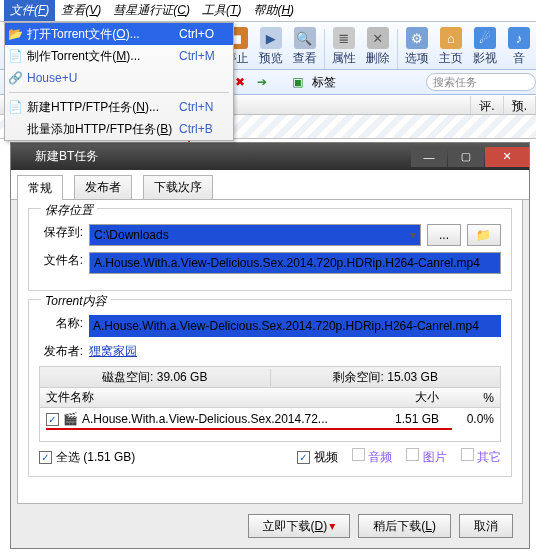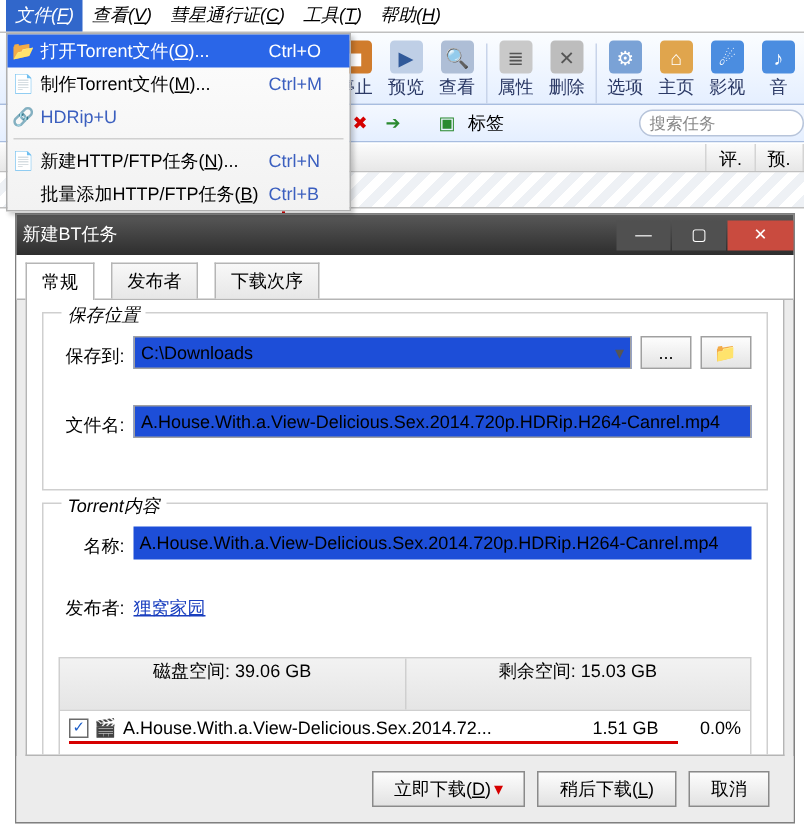--- a/index.html
+++ b/index.html
@@ -23,41 +23,41 @@
   .spacer32 { width: 232px; }
   .addrbar { display: flex; align-items: center; height: 25px; background: linear-gradient(#f4f8ff,#e5efff); border-bottom: 1px solid #a8bde0; padding-left: 232px; gap: 6px; }
   .addr-search { height: 18px; border: 1px solid #b7c4da; width: 110px; border-radius: 9px; font-size: 11px; padding: 0 6px; display: flex; align-items: center; color: #888; background: #fff; }
   .addr-ico { width: 16px; height: 16px; display: inline-flex; align-items: center; justify-content: center; font-size: 12px; }
   .listhdr { display: flex; height: 20px; background: linear-gradient(#fbfbfb,#e7e7e7); border-bottom: 1px solid #c0c0c0; border-top: 1px solid #fff; padding-left: 232px; }
   .listhdr div { padding: 2px 8px; border-right: 1px solid #d4d4d4; }
   .scribble { height: 24px; background: repeating-linear-gradient(-45deg,#eef1f5 0 6px,#fff 6px 12px); border-bottom: 1px solid #c0c0c0; }
   .arrow { position: absolute; left: 188px; top: 30px; width: 2px; height: 124px; background: #d60000; }
   .arrow::after { content:""; position:absolute; left:-4px; bottom:-2px; border:5px solid transparent; border-top:9px solid #d60000; }
   .dialog { position: absolute; left: 10px; right: 6px; top: 142px; bottom: 4px; border: 1px solid #808080; background: #ececec; display: flex; flex-direction: column; }
-  .titlebar { background: linear-gradient(#585858,#2e2e2e); color: #fff; height: 27px; display: flex; align-items: center; justify-content: space-between; padding-left: 4px; }
+  .titlebar { background: linear-gradient(#585858,#2e2e2e); color: #fff; height: 27px; display: flex; align-items: center; justify-content: space-between; padding-left: 24px; }
   .winbtns { display: flex; }
   .wbtn { width: 36px; height: 20px; margin-left: 1px; display: flex; align-items: center; justify-content: center; color: #fff; font-size: 11px; }
   .wbtn.min { background: #505050; }
   .wbtn.max { background: #505050; }
   .wbtn.close { background: #c94b3f; width: 44px; }
   .tabs { display: flex; align-items: flex-end; background: #fff; border-bottom: 1px solid #b5b5b5; padding: 4px 6px 0 6px; gap: 12px; }
   .tab { padding: 3px 10px; border: 1px solid #b5b5b5; border-bottom: 0; background: linear-gradient(#f8f8f8,#e7e7e7); margin-right: -1px; }
   .tab.active { background: #fff; position: relative; top: 1px; padding-top: 4px; }
   .dlgbody { flex: 1; background: #fff; margin: 0 6px; border-left: 1px solid #b5b5b5; border-right: 1px solid #b5b5b5; border-bottom: 1px solid #b5b5b5; padding: 8px 10px; overflow: hidden; }
   .groupbox { border: 1px solid #cfcfcf; padding: 10px 10px 10px 10px; }
   .groupbox + .groupbox { margin-top: 8px; }
   .gb-title { position: relative; top: -17px; left: 2px; background: #fff; padding: 0 4px; display: inline-block; font-style: italic; }
   .gb-inner { margin-top: -12px; }
-  .row { display: flex; align-items: flex-end; gap: 6px; margin-bottom: 24px; }
+  .row { display: flex; align-items: flex-start; gap: 6px; margin-bottom: 6px; }
   .lbl { width: 44px; text-align: right; }
   .combo, .txt { flex: 1; height: 22px; border: 1px solid #a0a0a0; background: #1d4ed8; display: flex; align-items: center; padding: 0 4px; overflow: hidden; white-space: nowrap; }
   .combo::after { content: "▾"; margin-left: auto; color: #555; }
   .combo .val { flex: none; }
   .iconbtn { width: 34px; height: 22px; border: 1px solid #a0a0a0; background: linear-gradient(#fdfdfd,#e4e4e4); display: flex; align-items: center; justify-content: center; }
-  .diskbar { display: flex; height: 36px; border: 1px solid #cfcfcf; background: linear-gradient(#f2f2f2,#e5e5e5); }
+  .diskbar { display: flex; height: 22px; border: 1px solid #cfcfcf; background: linear-gradient(#f2f2f2,#e5e5e5); align-items: center; }
   .diskbar > div { flex: 1; text-align: center; }
   .diskbar > div:first-child { border-right: 1px solid #cfcfcf; }
   .filehdr { display: flex; height: 20px; border: 1px solid #cfcfcf; border-top: 0; background: linear-gradient(#fbfbfb,#e8e8e8); align-items: center; padding: 0 6px; }
   .filehdr .c1 { flex: 1; }
   .filehdr .c2 { width: 75px; text-align: right; }
   .filehdr .c3 { width: 55px; text-align: right; }
   .filelist { border: 1px solid #cfcfcf; border-top: 0; height: 34px; padding: 4px 6px; }
   .filelist .frow { display: flex; align-items: center; }
   .filelist .frow .c1 { flex: 1; display: flex; align-items: center; gap: 4px; white-space: nowrap; overflow: hidden; }
   .filelist .frow .c2 { width: 75px; text-align: right; }
@@ -88,21 +88,21 @@
     <span class="dd-label"><span>打开Torrent文件(</span><span class="acc">O</span><span>)...</span></span>
     <span class="dd-sc">Ctrl+O</span>
   </div>
   <div class="dd-row">
     <span class="dd-ico">📄</span>
     <span class="dd-label"><span>制作Torrent文件(</span><span class="acc">M</span><span>)...</span></span>
     <span class="dd-sc">Ctrl+M</span>
   </div>
   <div class="dd-row">
     <span class="dd-ico">🔗</span>
-    <span class="dd-sc">HDRip+U</span>
+    <span class="dd-sc">House+U</span>
   </div>
   <div class="dd-sep"></div>
   <div class="dd-row">
     <span class="dd-ico">📄</span>
     <span class="dd-label"><span>新建HTTP/FTP任务(</span><span class="acc">N</span><span>)...</span></span>
     <span class="dd-sc">Ctrl+N</span>
   </div>
   <div class="dd-row">
     <span class="dd-ico"></span>
     <span class="dd-label"><span>批量添加HTTP/FTP任务(</span><span class="acc">B</span><span>)</span></span>
@@ -213,20 +213,25 @@
           <span class="lbl">名称:</span>
           <div class="txt" style="border:0">A.House.With.a.View-Delicious.Sex.2014.720p.HDRip.H264-Canrel.mp4</div>
         </div>
         <div class="row">
           <span class="lbl">发布者:</span>
           <span style="color:#1a3fbf;text-decoration:underline">狸窝家园</span>
         </div>
         <div class="diskbar">
           <div><span>磁盘空间:</span> <span>39.06 GB</span></div>
           <div><span>剩余空间:</span> <span>15.03 GB</span></div>
+        </div>
+        <div class="filehdr">
+          <span class="c1">文件名称</span>
+          <span class="c2">大小</span>
+          <span class="c3">%</span>
         </div>
         <div class="filelist">
           <div class="frow">
             <span class="c1">
                 <span class="cb">✓</span>
                 <span>🎬</span>
                 <span>A.House.With.a.View-Delicious.Sex.2014.72...</span>
               </span>
             <span class="c2">1.51 GB</span>
             <span class="c3">0.0%</span>

